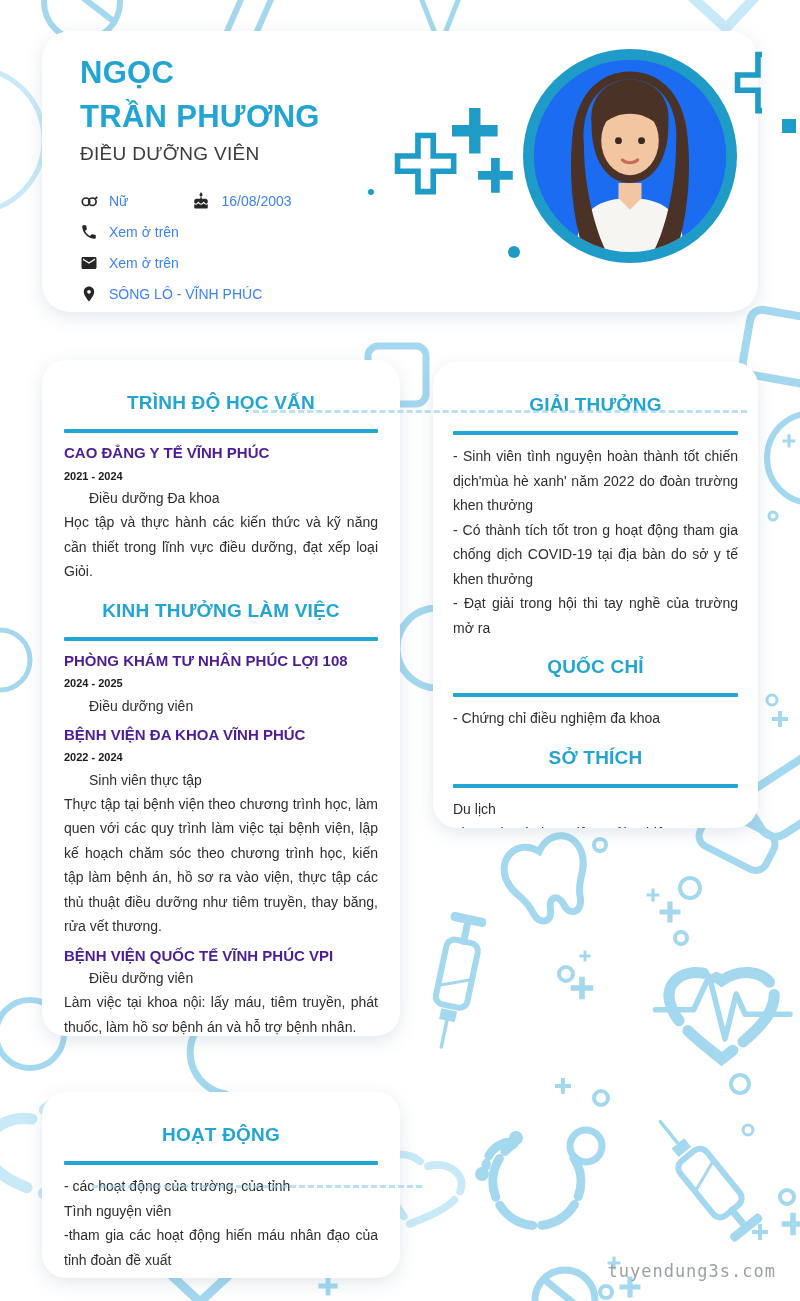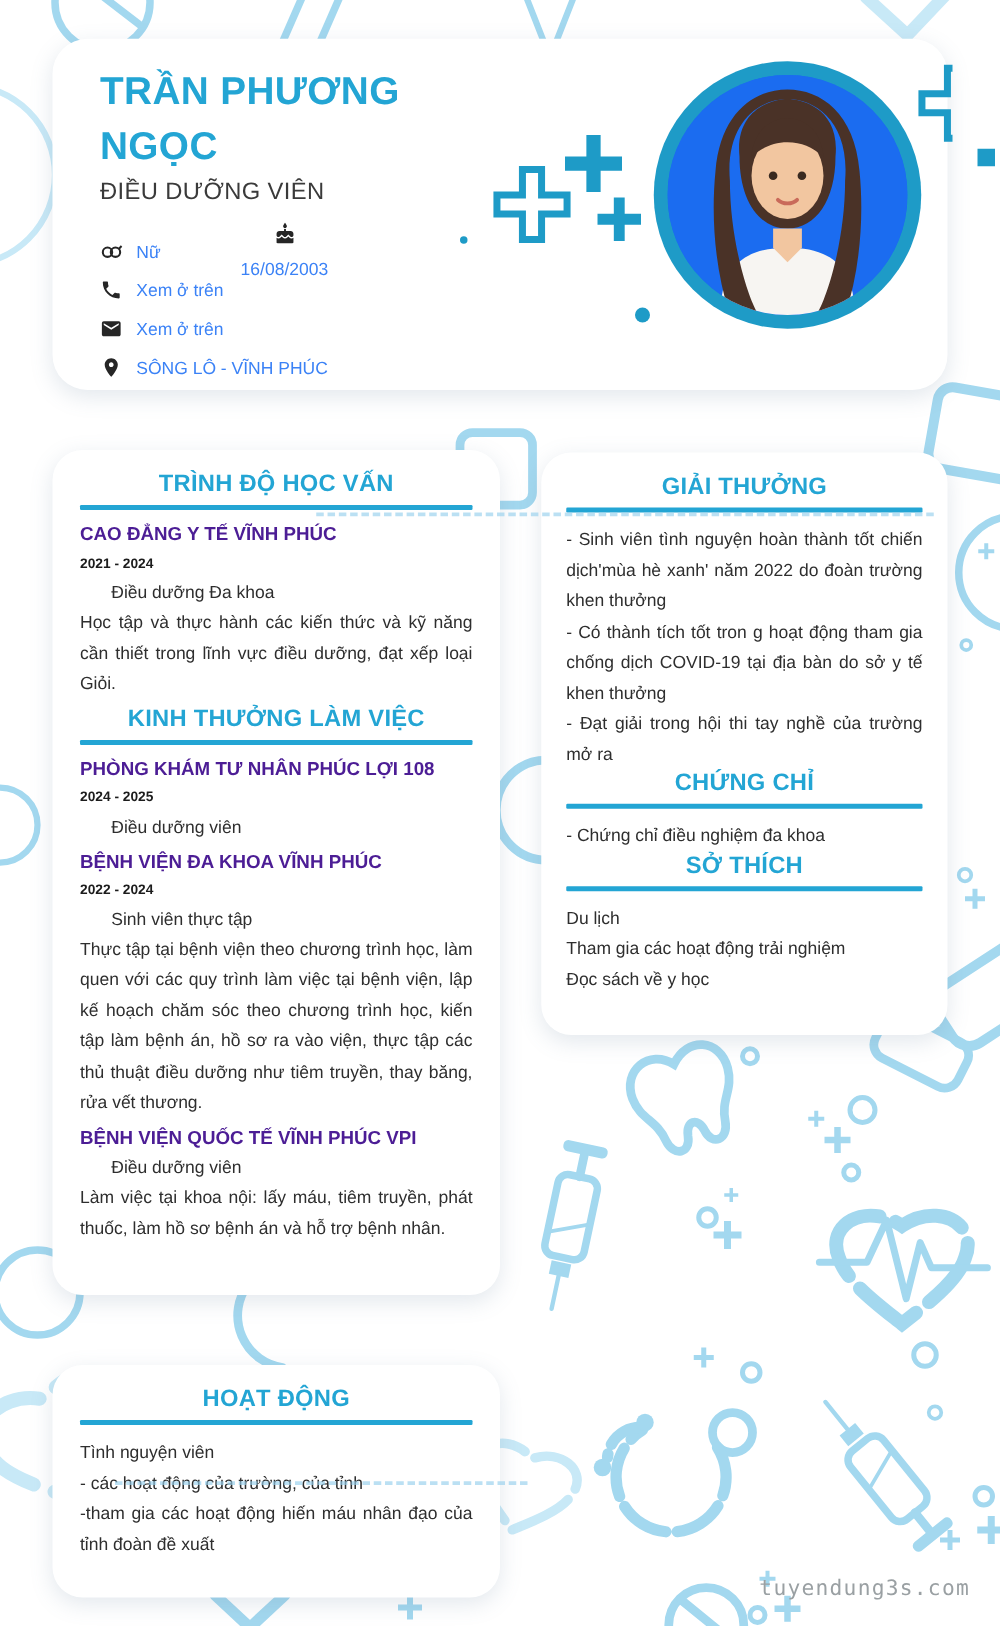--- a/index.html
+++ b/index.html
@@ -16,32 +16,32 @@
   .left-card{left:42px;top:360px;width:358px;height:676px;padding:16px 22px;box-sizing:border-box;overflow:hidden;}
   .right-card{left:433px;top:362px;width:325px;height:466px;padding:16px 20px;box-sizing:border-box;overflow:hidden;}
   .bottom-card{left:42px;top:1092px;width:358px;height:186px;padding:16px 22px;box-sizing:border-box;overflow:hidden;}
 
   .name{position:absolute;left:38px;top:20px;width:330px;font-size:31px;line-height:44px;
         font-weight:bold;color:#23a5d4;letter-spacing:0.3px;}
   .job-title{position:absolute;left:38px;top:112px;font-size:19px;color:#3a3a3a;letter-spacing:0.3px;}
   .details{position:absolute;left:38px;top:154px;width:330px;}
   .detail-row{display:flex;align-items:center;height:31px;}
   .detail-item{display:flex;align-items:center;gap:11px;font-size:14px;color:#3b82f6;}
-  .detail-item.second{margin-left:64px;flex-direction:column;}
+  .detail-item.second{margin-left:64px;}
   .dicon{width:18px;height:18px;flex:0 0 18px;}
   .dicon svg{display:block;width:18px;height:18px;}
 
   .photo-wrap{position:absolute;left:481px;top:18px;width:214px;height:214px;border-radius:50%;
       background:#1e9bc7;display:flex;align-items:center;justify-content:center;}
   .photo{width:192px;height:192px;border-radius:50%;overflow:hidden;background:#1b6cf0;}
   .photo svg{display:block;}
   .hdr-deco{position:absolute;z-index:0;}
   .teal-dot{position:absolute;border-radius:50%;background:#1e9bc7;}
 
-  h2.sec-title{margin:1px;font-size:19px;line-height:21px;font-weight:bold;color:#23a5d4;
+  h2.sec-title{margin:16px;font-size:19px;line-height:21px;font-weight:bold;color:#23a5d4;
       text-align:center;letter-spacing:0.2px;}
   .bar{height:4px;background:#23a5d4;margin:6px 0 9px 0;border-radius:1px;}
   .sec-gap{margin-top:6px;}
   .entry{margin-bottom:6px;}
   .entry-title{font-size:15px;line-height:22.5px;font-weight:bold;color:#4c1d95;}
   .entry-period{font-size:11px;line-height:22.5px;font-weight:bold;color:#1c1c1c;}
   .entry-role{font-size:14px;line-height:23px;color:#2e2e2e;margin-left:25px;}
   .entry-desc{margin:0;font-size:14px;line-height:24.5px;text-align:justify;color:#2e2e2e;}
   .plain-line{font-size:14px;line-height:24.5px;color:#2e2e2e;}
 
@@ -180,22 +180,22 @@
           <path d="M35 34 C36 22 44 18 50 18 C56 18 64 22 65 34 C60 30 56 28 50 28 C44 28 40 30 35 34 Z" fill="#4a3227"></path>
           <circle cx="44" cy="42" r="1.8" fill="#3a2a20"></circle>
           <circle cx="56" cy="42" r="1.8" fill="#3a2a20"></circle>
           <path d="M46 52 C48 54 52 54 54 52" stroke="#c96a5a" stroke-width="1.6" fill="none" stroke-linecap="round"></path>
           <path d="M44 72 L50 78 L56 72 L56 64 L44 64 Z" fill="#f2c6a0"></path>
         </svg>
       </div>
     </div>
 
     <div class="name">
+      <div>NGỌC</div>
       <div>TRẦN PHƯƠNG</div>
-      <div>NGỌC</div>
     </div>
     <div class="job-title">ĐIỀU DƯỠNG VIÊN</div>
 
     <div class="details">
       <div class="detail-row">
         <div class="detail-item">
           <span class="dicon">
             <svg viewBox="0 0 24 24" fill="none" stroke="#262626" stroke-width="2.2">
               <circle cx="8" cy="13" r="5"></circle>
                 <circle cx="16.5" cy="13" r="5"></circle>
@@ -280,36 +280,36 @@
     </div>
   </div>
 
   <div class="card right-card">
     <h2 class="sec-title">GIẢI THƯỞNG</h2>
     <div class="bar"></div>
     <p class="entry-desc">- Sinh viên tình nguyện hoàn thành tốt chiến dịch'mùa hè xanh' năm 2022 do đoàn trường khen thưởng</p>
     <p class="entry-desc">- Có thành tích tốt tron g hoạt động tham gia chống dịch COVID-19 tại địa bàn do sở y tế khen thưởng</p>
     <p class="entry-desc">- Đạt giải trong hội thi tay nghề của trường mở ra</p>
 
-    <h2 class="sec-title sec-gap">CHỨNG CHỈ</h2>
+    <h2 class="sec-title sec-gap">QUỐC CHỈ</h2>
     <div class="bar"></div>
     <div class="plain-line">- Chứng chỉ điều nghiệm đa khoa</div>
 
     <h2 class="sec-title sec-gap">SỞ THÍCH</h2>
     <div class="bar"></div>
     <div class="plain-line">Du lịch</div>
     <div class="plain-line">Tham gia các hoạt động trải nghiệm</div>
     <div class="plain-line">Đọc sách về y học</div>
   </div>
 
   <div class="card bottom-card">
     <h2 class="sec-title">HOẠT ĐỘNG</h2>
     <div class="bar"></div>
+    <div class="plain-line">- các hoạt động của trường, của tỉnh</div>
     <div class="plain-line">Tình nguyện viên</div>
-    <div class="plain-line">- các hoạt động của trường, của tỉnh</div>
     <p class="entry-desc">-tham gia các hoạt động hiến máu nhân đạo của tỉnh đoàn đề xuất</p>
   </div>
 
   <div class="dash-line" style="left:253px;top:410px;width:494px;"></div>
   <div class="dash-line" style="left:92px;top:1185px;width:330px;"></div>
 
   <span style="position:absolute;left:782px;top:119px;width:14px;height:14px;background:#1e9bc7;z-index:1;"></span>
 
   <div class="watermark">tuyendung3s.com</div>
 </div>

